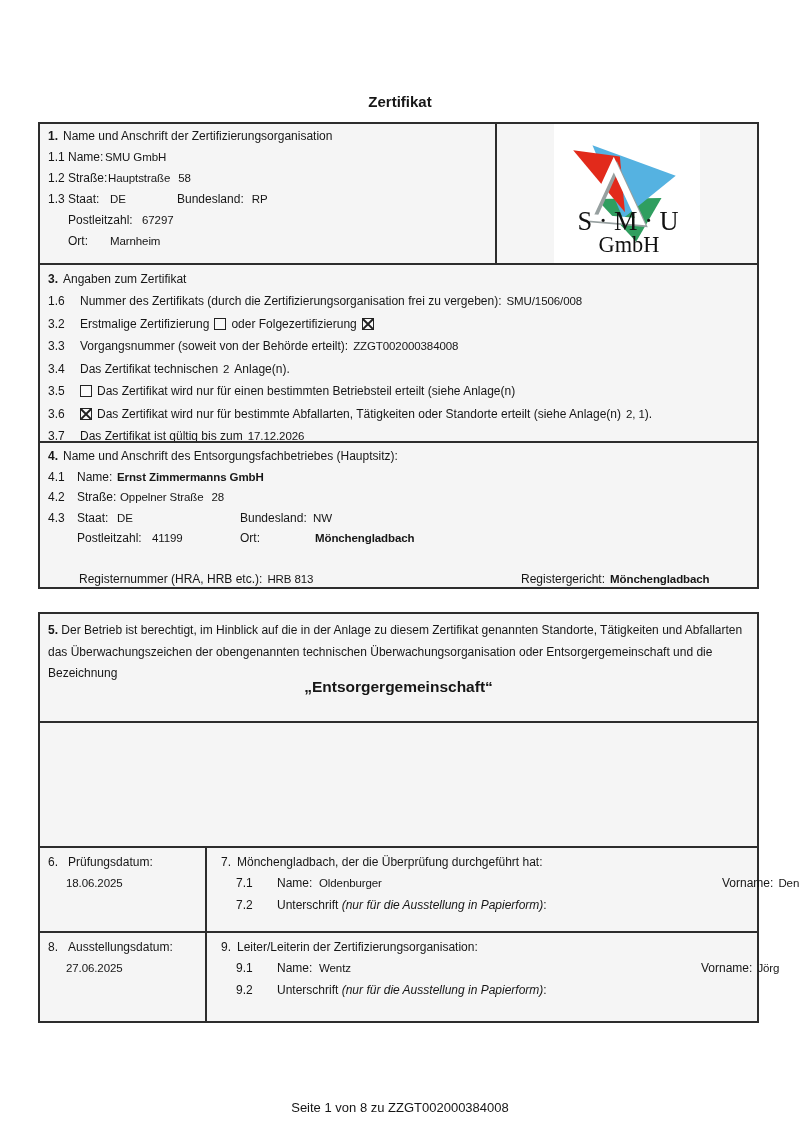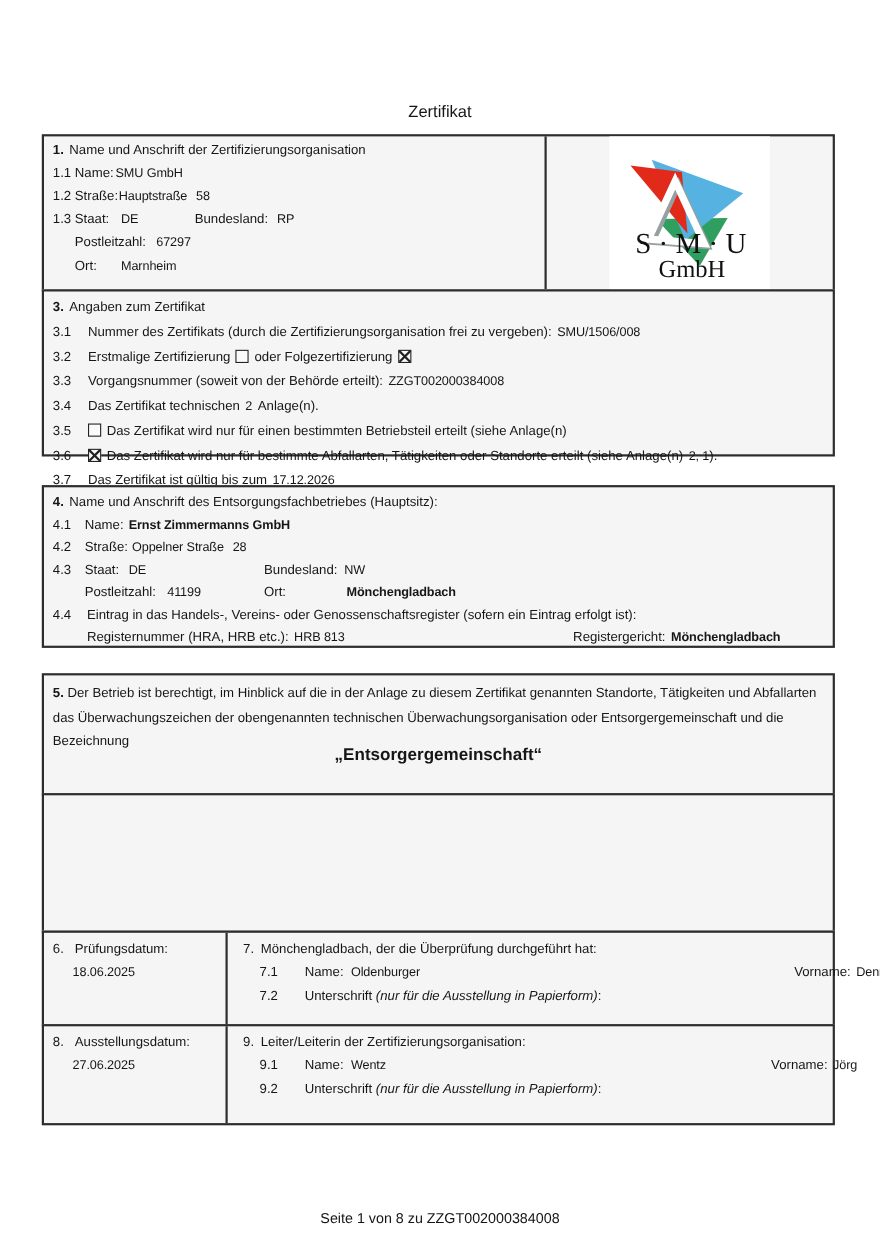--- a/index.html
+++ b/index.html
@@ -2,21 +2,21 @@
 <html><head>
 <meta charset="utf-8">
 <style>
   html,body { margin:0; padding:0; background:#ffffff; }
   .page {
     position:relative; width:800px; height:1131px; background:#ffffff;
     font-family:"Liberation Sans", sans-serif; color:#161616; overflow:hidden;
   }
   .doc-title {
     position:absolute; top:93px; left:0; width:100%; text-align:center;
-    font-size:15px; font-weight:normal;
+    font-size:15px; font-weight:bold;
   }
   .box {
     position:absolute; left:38px; width:721px; box-sizing:border-box;
     background:#f5f5f5; border:2px solid #2d2d2d;
   }
   .vdiv { position:absolute; top:0; bottom:0; width:2px; background:#2d2d2d; }
   .row { position:absolute; white-space:nowrap; font-size:12px; line-height:14px; }
   .num { display:inline-block; }
   .lbl { display:inline-block; }
   .bold { font-weight:bold; }
@@ -83,26 +83,26 @@
         <polygon points="30,18 112,48 60,90" fill="#55b2e1"></polygon>
         <polygon points="11,23 57,29 62,84" fill="#e22a1b"></polygon>
         <path d="M30.5,91.5 L54,40 L80,95.5 Z" fill="none" stroke="#97a0a0" stroke-width="5.5"></path>
         <path d="M27,89 L51,37 L77,93 Z" fill="none" stroke="#ffffff" stroke-width="6.5"></path>
         <text x="65" y="101" text-anchor="middle" font-size="26" fill="#111111" font-family="Liberation Serif, DejaVu Serif, serif">S · M · U</text>
         <text x="66" y="123" text-anchor="middle" font-size="22" fill="#111111" font-family="Liberation Serif, DejaVu Serif, serif">GmbH</text>
       </svg>
     </div>
   </div>
 
-  <div class="box" style="top:263px;height:152px;">
+  <div class="box" style="top:263px;height:180px;">
     <div class="row" style="left:8px;top:7px;">
       <span class="num bold" style="width:15px;">3.</span><span>Angaben zum Zertifikat</span>
     </div>
     <div class="row" style="left:8px;top:29px;">
-      <span class="num" style="width:32px;">3.1</span><span>Nummer des Zertifikats (durch die Zertifizierungsorganisation frei zu vergeben):</span><span class="val gap5">SMU/1506/008</span>
+      <span class="num" style="width:32px;">1.6</span><span>Nummer des Zertifikats (durch die Zertifizierungsorganisation frei zu vergeben):</span><span class="val gap5">SMU/1506/008</span>
     </div>
     <div class="row" style="left:8px;top:52px;">
       <span class="num" style="width:32px;">3.2</span><span>Erstmalige Zertifizierung</span><span class="cb"></span><span>oder Folgezertifizierung</span><span class="cb checked"></span>
     </div>
     <div class="row" style="left:8px;top:74px;">
       <span class="num" style="width:32px;">3.3</span><span>Vorgangsnummer (soweit von der Behörde erteilt):</span><span class="val gap5">ZZGT002000384008</span>
     </div>
     <div class="row" style="left:8px;top:97px;">
       <span class="num" style="width:32px;">3.4</span><span>Das Zertifikat technischen</span><span class="val gap5">2</span><span class="gap5">Anlage(n).</span>
     </div>
@@ -132,23 +132,20 @@
       <span class="abs" style="left:192px;top:0;">
         <span class="lbl" style="width:73px;">Bundesland:</span><span class="val">NW</span>
       </span>
     </div>
     <div class="row" style="left:37px;top:88px;">
       <span class="lbl" style="width:75px;">Postleitzahl:</span><span class="val">41199</span>
       <span class="abs" style="left:163px;top:0;">
         <span class="lbl" style="width:75px;">Ort:</span><span class="val bold">Mönchengladbach</span>
       </span>
     </div>
-    <div class="row" style="left:8px;top:109px;">
-      <span class="num" style="width:31px;">4.4</span><span>Eintrag in das Handels-, Vereins- oder Genossenschaftsregister (sofern ein Eintrag erfolgt ist):</span>
-    </div>
     <div class="row" style="left:39px;top:129px;">
       <span>Registernummer (HRA, HRB etc.):</span><span class="val gap5">HRB 813</span>
       <span class="abs" style="left:442px;top:0;">
         <span>Registergericht:</span><span class="val bold gap5">Mönchengladbach</span>
       </span>
     </div>
   </div>
 
   <div class="box" style="top:612px;height:111px;">
     <div class="para" style="top:6px;">

